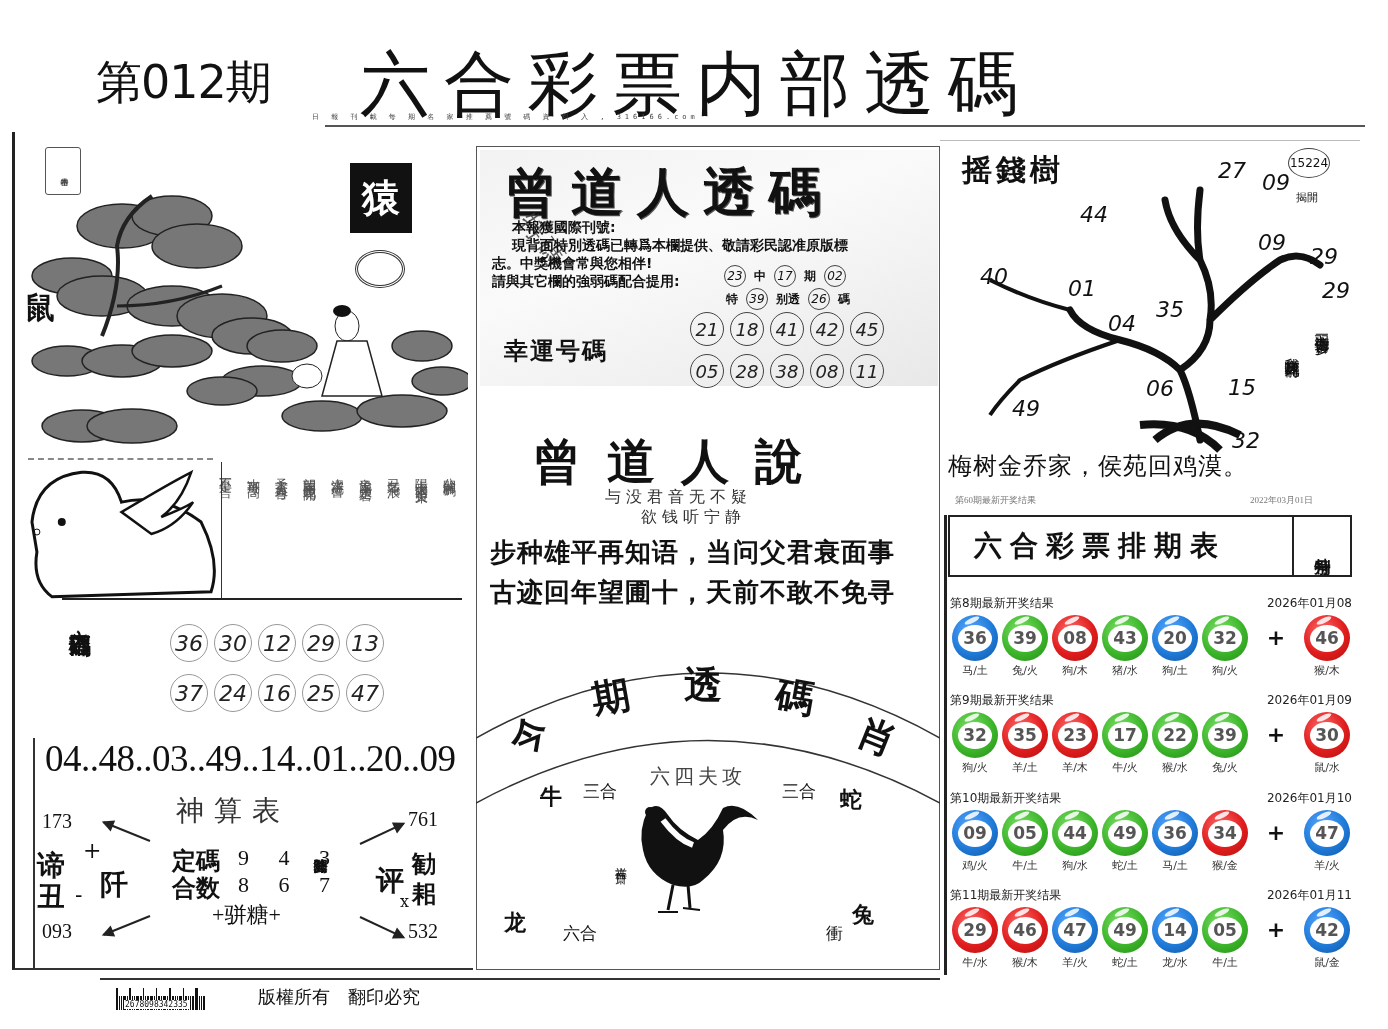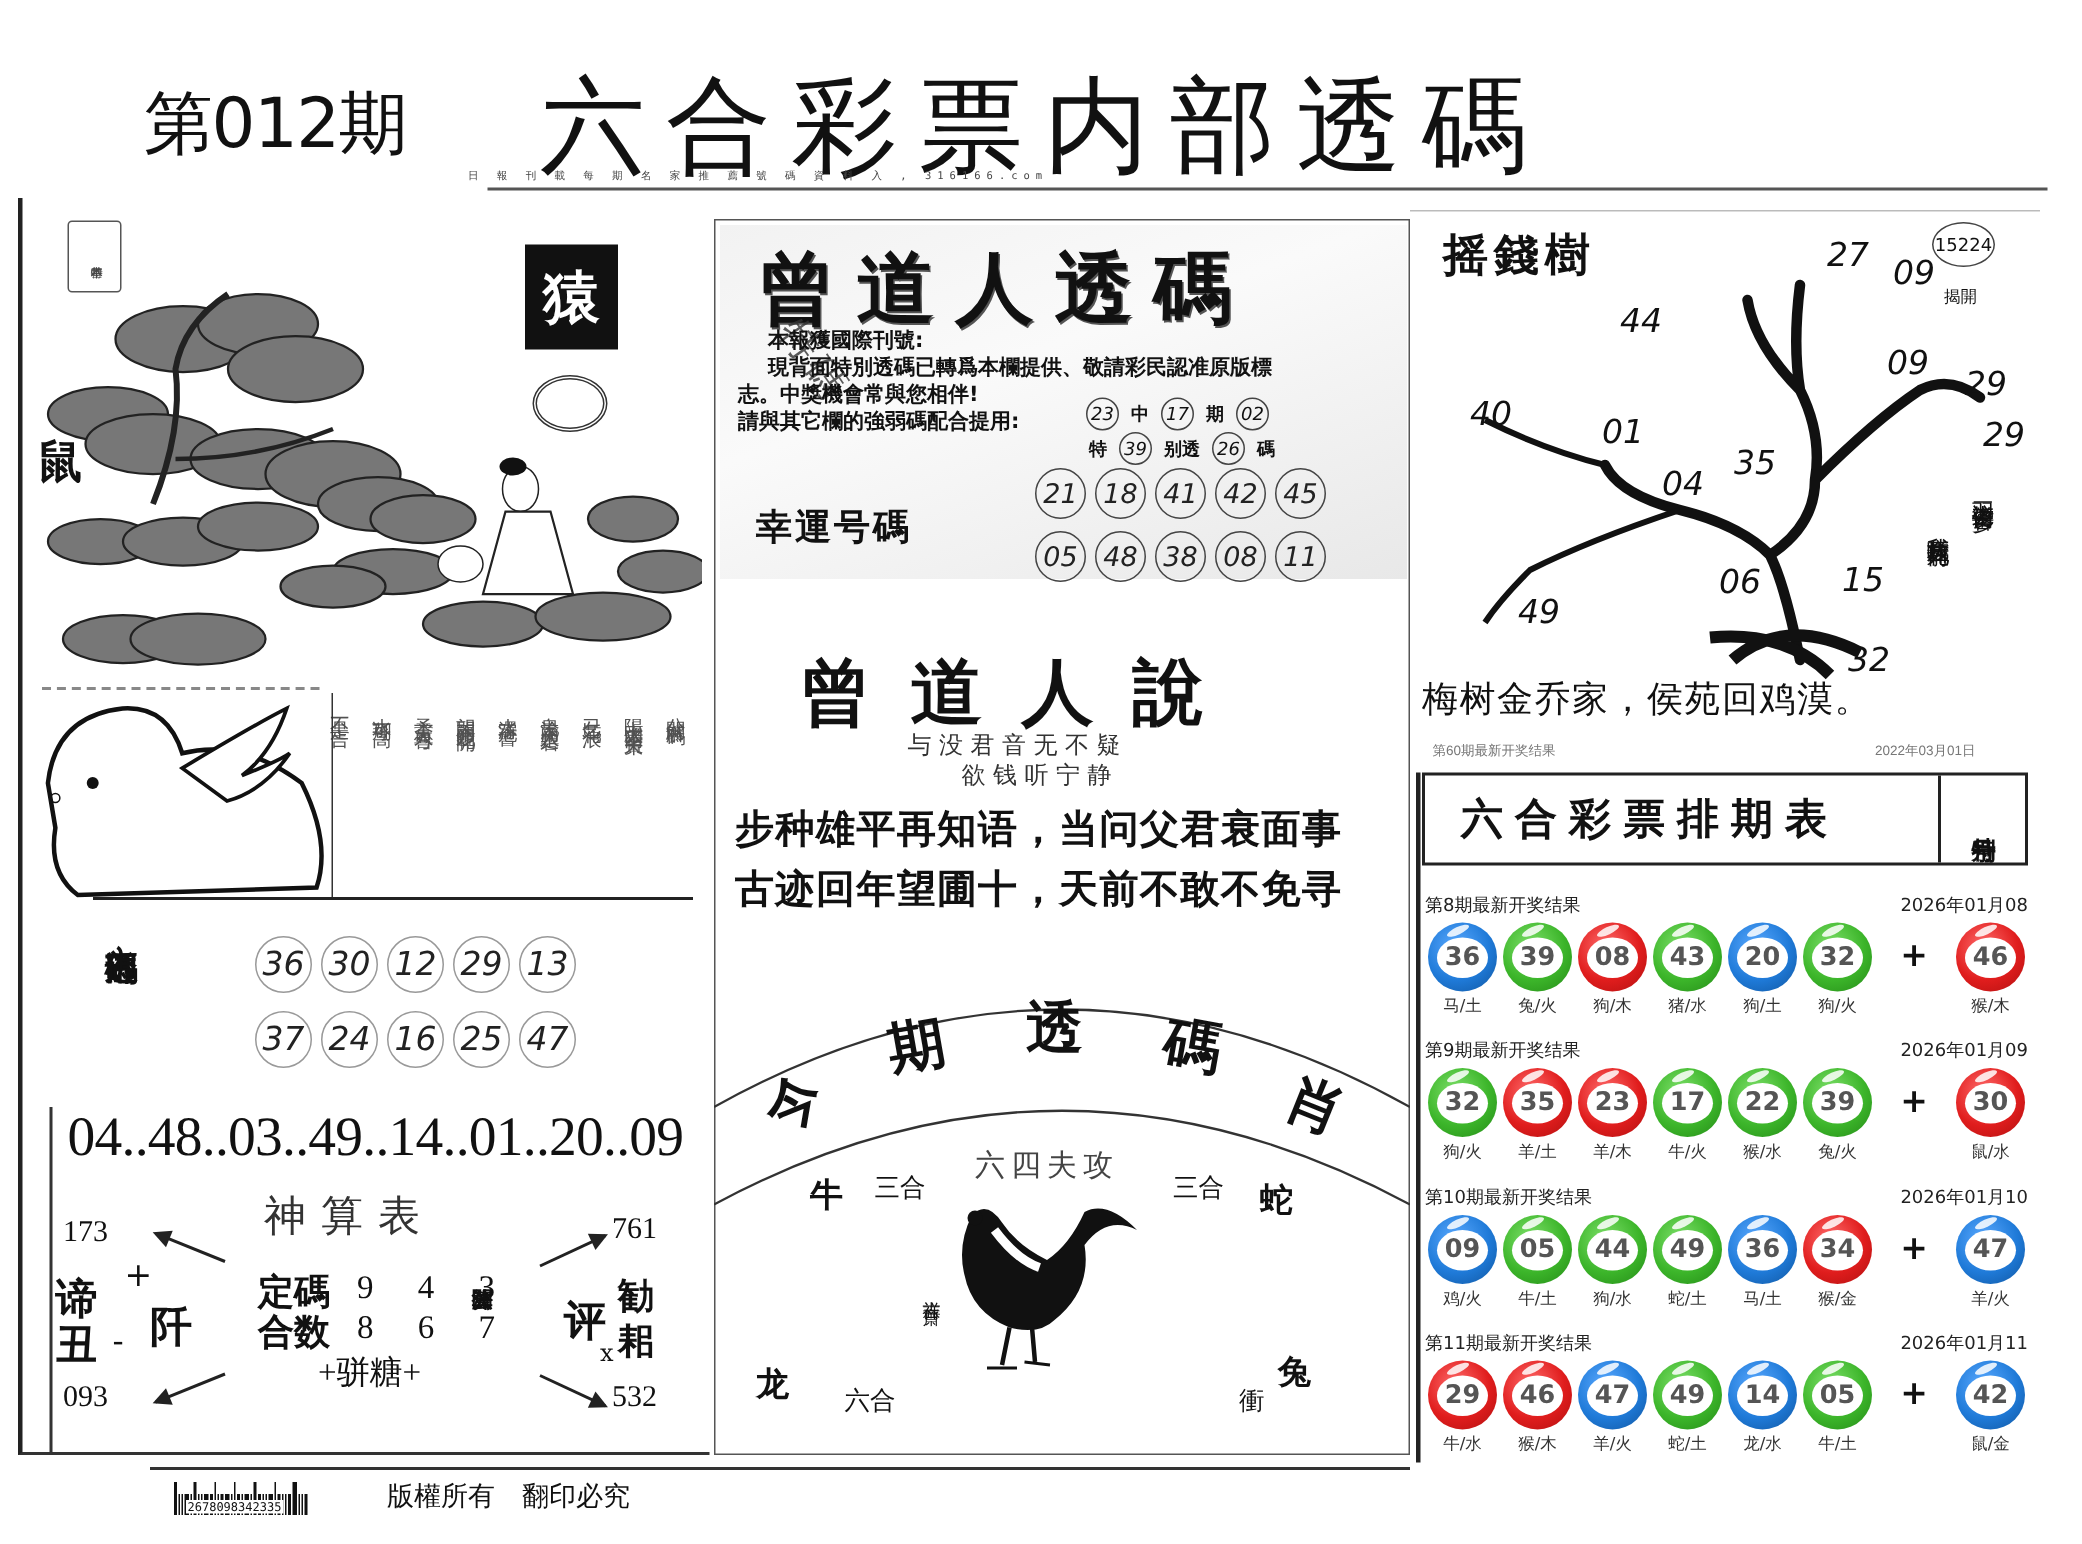--- a/index.html
+++ b/index.html
@@ -69,21 +69,21 @@
   .arc-char { font-size: 38px; font-weight: bold; }
   .small-text { font-size: 17px; }
   .animal { font-size: 22px; font-weight: bold; }
 
   
   .tree-title { left: 962px; top: 150px; font-size: 30px; font-weight: bold; letter-spacing: 4px; }
   .tnum { font-size: 22px; font-style: italic; font-family: "DejaVu Sans", sans-serif; }
   .tree-poem { left: 948px; top: 450px; font-size: 24px; font-family: "DejaVu Sans", sans-serif; letter-spacing: 1px; }
   .vert-text { writing-mode: vertical-rl; font-size: 15px; letter-spacing: 1px; }
   .badge-oval { left: 1288px; top: 148px; width: 42px; height: 30px; border: 1.5px solid #444; border-radius: 50%; font-size: 12px; display: flex; align-items: center; justify-content: center; font-family: "DejaVu Sans", sans-serif; }
-  .faded-bar { font-size: 9px; color: #777; font-family: Liberation Sans, sans-serif; text-align: right; }
+  .faded-bar { font-size: 9px; color: #777; font-family: Liberation Serif, serif; text-align: right; }
 
   
   .sched-head { left: 948px; top: 515px; width: 404px; height: 62px; border: 2px solid #222; display: flex; }
   .sched-title { flex: 1; font-size: 28px; font-weight: bold; letter-spacing: 8px; display: flex; align-items: center; padding-left: 24px; font-family: "DejaVu Sans", sans-serif; border-right: 2px solid #222; }
   .sched-special { width: 56px; writing-mode: vertical-rl; font-size: 16px; font-weight: bold; display: flex; align-items: center; justify-content: center; letter-spacing: 1px; font-family: "DejaVu Sans", sans-serif; }
 
   .draw-block { position: absolute; left: 950px; width: 410px; }
   .draw-head { display: flex; justify-content: space-between; font-size: 12px; font-family: "DejaVu Sans", sans-serif; color: #222; height: 18px; }
   .draw-balls { display: flex; align-items: flex-start; margin-top: 2px; }
   .ball-wrap { width: 50px; display: flex; flex-direction: column; align-items: center; }
@@ -241,21 +241,21 @@
   <span class="tiny-hint">碼</span>
 </div>
 <div class="abs lucky-label">幸運号碼</div>
 <div class="abs lucky-grid">
   <span class="hcircle">21</span>
   <span class="hcircle">18</span>
   <span class="hcircle">41</span>
   <span class="hcircle">42</span>
   <span class="hcircle">45</span>
   <span class="hcircle">05</span>
-  <span class="hcircle">48</span>
+  <span class="hcircle">28</span>
   <span class="hcircle">38</span>
   <span class="hcircle">08</span>
   <span class="hcircle">11</span>
 </div>
 
 <div class="abs zds-title">曾道人說</div>
 <div class="abs zds-sub1">与没君音无不疑</div>
 <div class="abs zds-sub2">欲钱听宁静</div>
 <div class="abs zds-line" style="left:490px;top:535px;">步种雄平再知语，当问父君衰面事</div>
 <div class="abs zds-line" style="left:490px;top:575px;">古迹回年望圃十，天前不敢不免寻</div>

